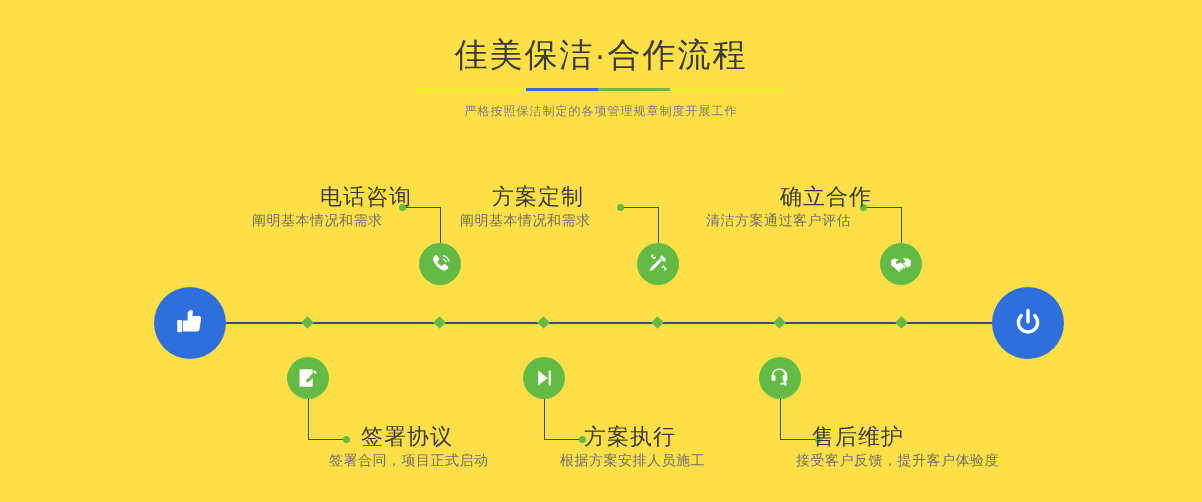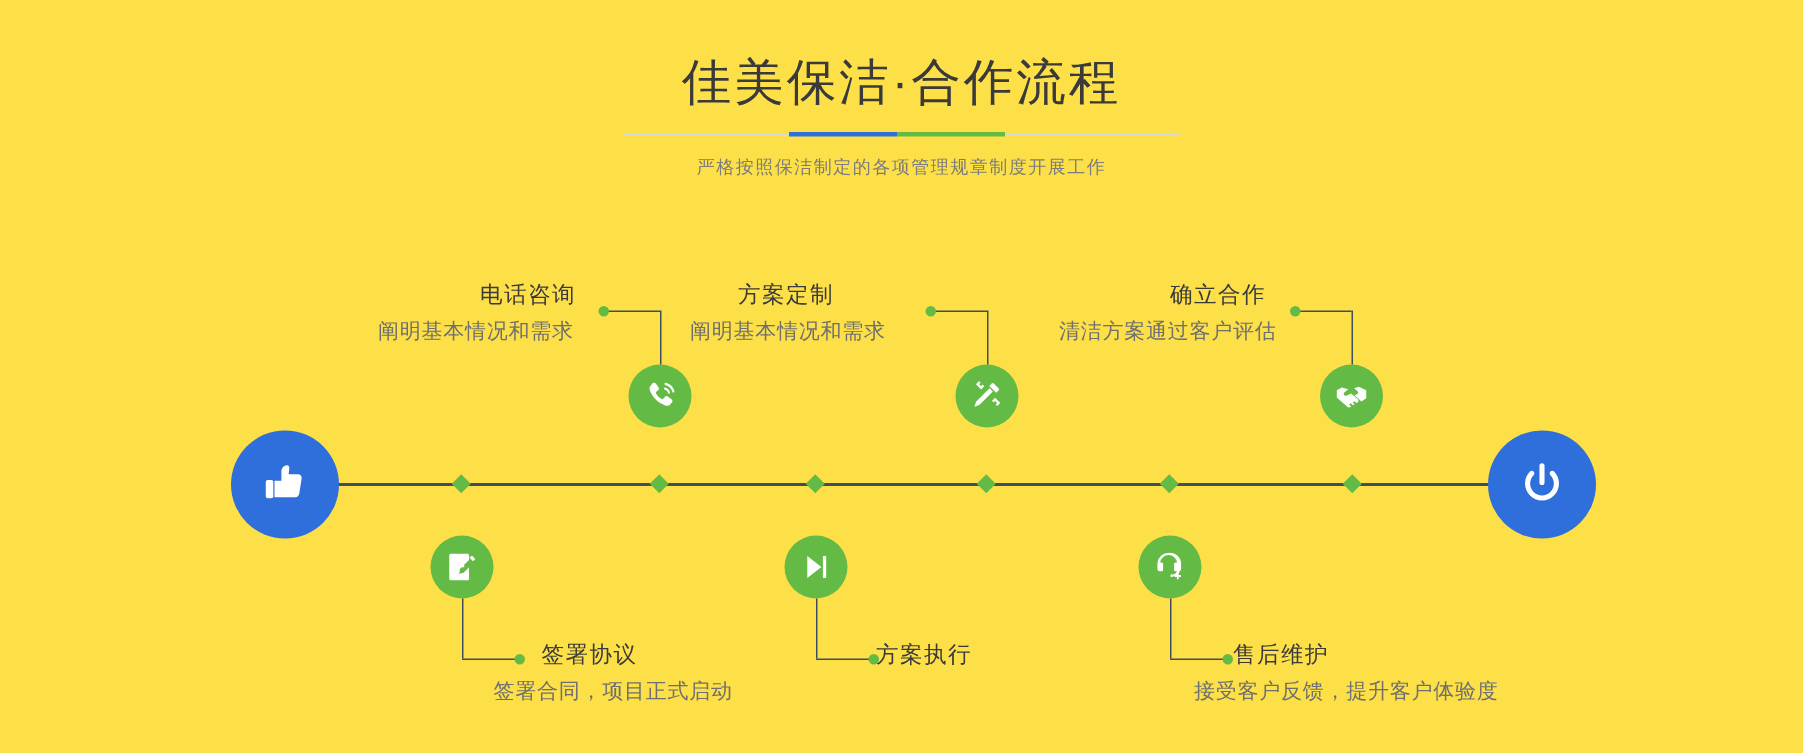--- a/index.html
+++ b/index.html
@@ -135,21 +135,21 @@
     border-radius: 50%;
     background: #63bb45;
   }
 
   
   .step-label {
     position: absolute;
     white-space: nowrap;
   }
   .step-title {
-    font-size: 15px;
+    font-size: 22px;
     color: #3a3a3a;
     line-height: 22px;
     letter-spacing: 1px;
   }
   .step-desc {
     font-size: 14px;
     color: #6f6f6f;
     line-height: 20px;
     margin-top: 2px;
     letter-spacing: 0.5px;
@@ -254,20 +254,21 @@
         <path d="M6.2 4.6l9.4 7.4-9.4 7.4V4.6z"></path>
         <rect x="16.6" y="4.6" width="2.2" height="14.8" rx="0.6"></rect>
       </svg>
     </span>
   </div>
   <div class="vline" style="left:544px; top:399px; height:40px;"></div>
   <div class="hline" style="left:544px; top:439px; width:38px;"></div>
   <div class="dot" style="left:579px; top:436px;"></div>
   <div class="step-label" style="left:560px; top:426px; text-align:left;">
     <div class="step-title" style="margin-left:24px;">方案执行</div>
+    <div class="step-desc">根据方案安排人员施工</div>
   </div>
 
   <div class="badge" style="left:880px; top:243px;">
     <span>
       <svg width="24" height="24" viewBox="0 0 24 24" fill="#ffffff">
         <path d="M2.2 8.2l3.4-1.8 4.2 1.1-2.6 2.1a1.3 1.3 0 0 0 1.3 2.2l3.3-1.4 4.6 4c.5.5.4 1.3-.2 1.7l-1 .6-.9-.9a.7.7 0 0 0-1 1l.7.8-1 .6-1.1-1.1a.7.7 0 0 0-1 1l.9.9-.9.5c-.6.3-1.3.1-1.7-.4L2.2 13V8.2z"></path>
         <path d="M21.8 8.2v5.3l-3.2 2.1-4.6-4.1 1.6-.7a1.3 1.3 0 0 0 .3-2.2l-2.2-1.8 3.2-.9 4.9 2.3z"></path>
       </svg>
     </span>
   </div>
@@ -284,17 +285,17 @@
       <svg width="24" height="24" viewBox="0 0 24 24" fill="#ffffff">
         <path d="M11 2.6A7.4 7.4 0 0 0 3.6 10v3.4a1.4 1.4 0 0 0 1.4 1.4h1.4a1 1 0 0 0 1-1V10a1 1 0 0 0-1-1H5.4a5.7 5.7 0 0 1 11.3 0h-1a1 1 0 0 0-1 1v3.8a1 1 0 0 0 1 1h1.1a4 4 0 0 1-3.2 2.2.9.9 0 1 0 .2 1.4 5.6 5.6 0 0 0 4.8-3.8 1.4 1.4 0 0 0 .8-1.2V10A7.4 7.4 0 0 0 11 2.6z"></path>
         <path d="M19.3 17.4h-1.5v-1.5h-1.2v1.5h-1.5v1.2h1.5v1.5h1.2v-1.5h1.5v-1.2z"></path>
       </svg>
     </span>
   </div>
   <div class="vline" style="left:780px; top:399px; height:40px;"></div>
   <div class="hline" style="left:780px; top:439px; width:38px;"></div>
   <div class="dot" style="left:815px; top:436px;"></div>
   <div class="step-label" style="left:796px; top:426px; text-align:left;">
-    <div class="step-title" style="margin-left:26px;font-family:Liberation Serif, serif;">售后维护</div>
+    <div class="step-title" style="margin-left:16px;font-family:Liberation Serif, serif;">售后维护</div>
     <div class="step-desc">接受客户反馈，提升客户体验度</div>
   </div>
 
 </div>
 
 </body></html>

